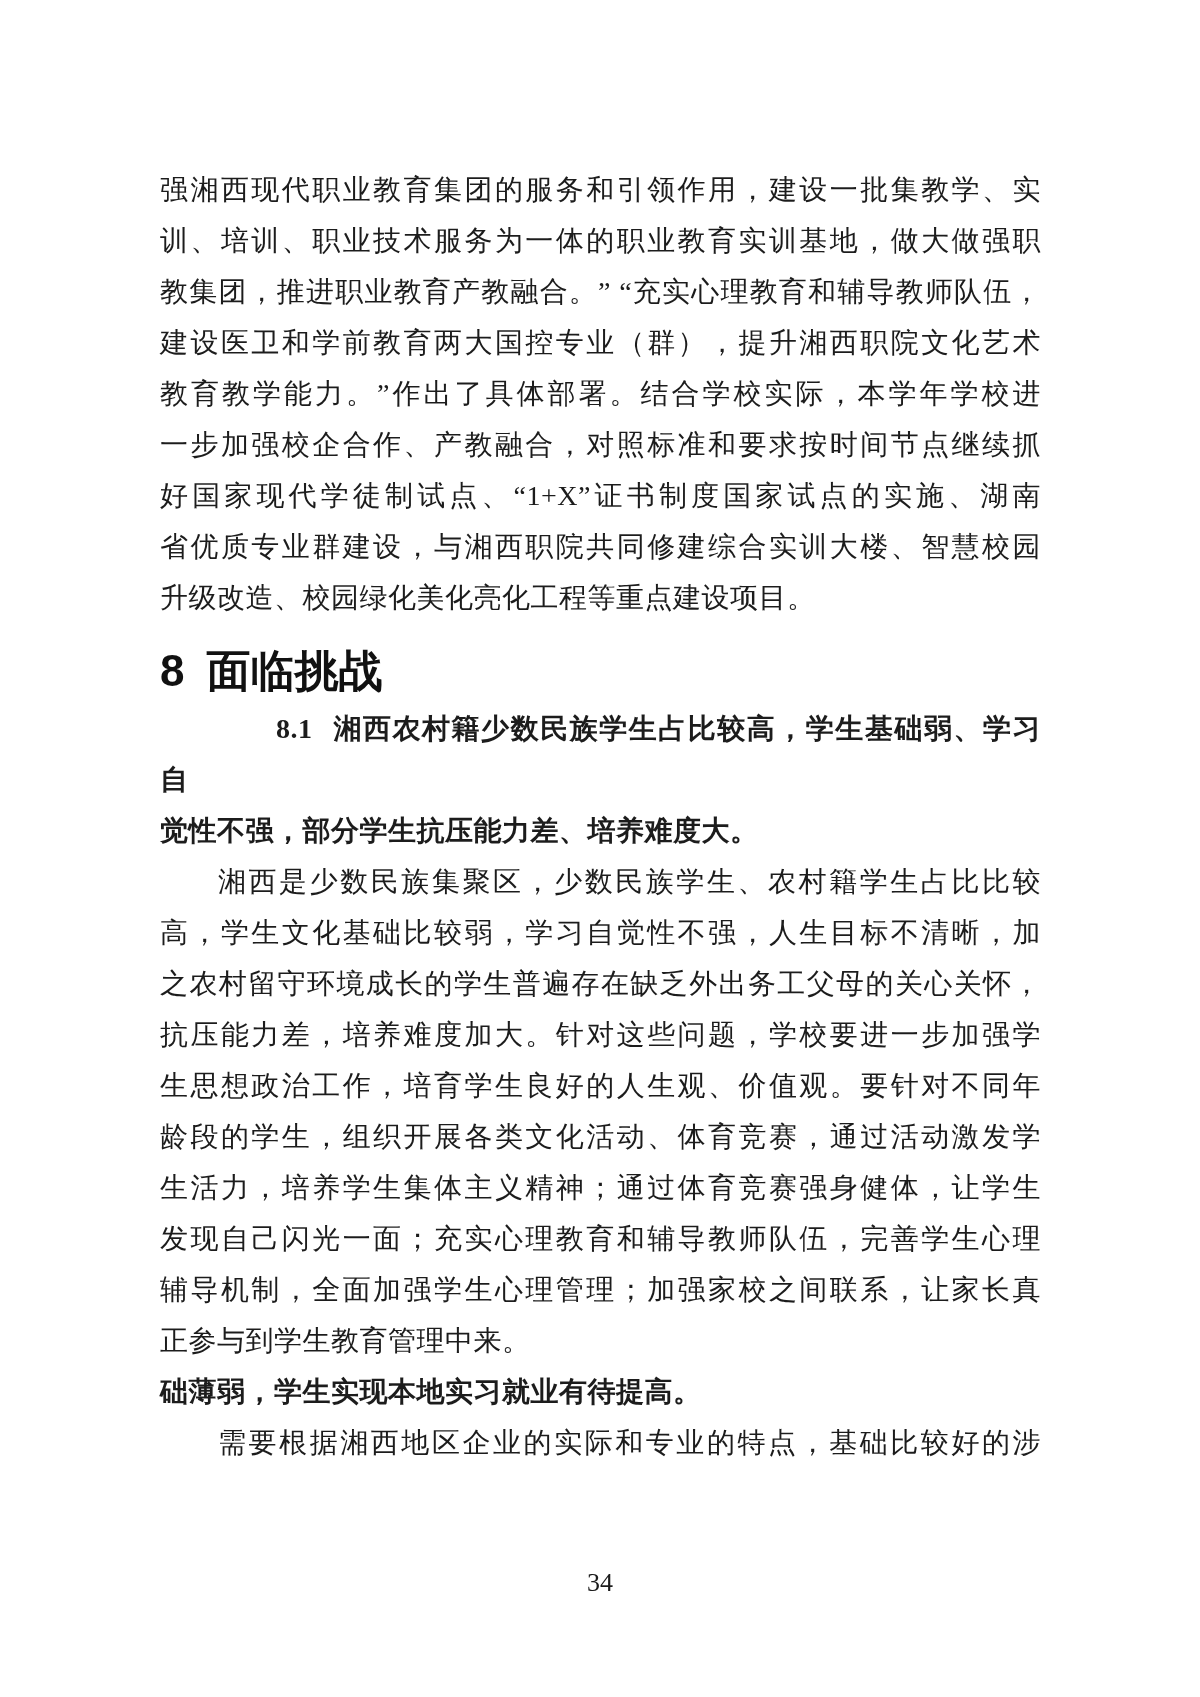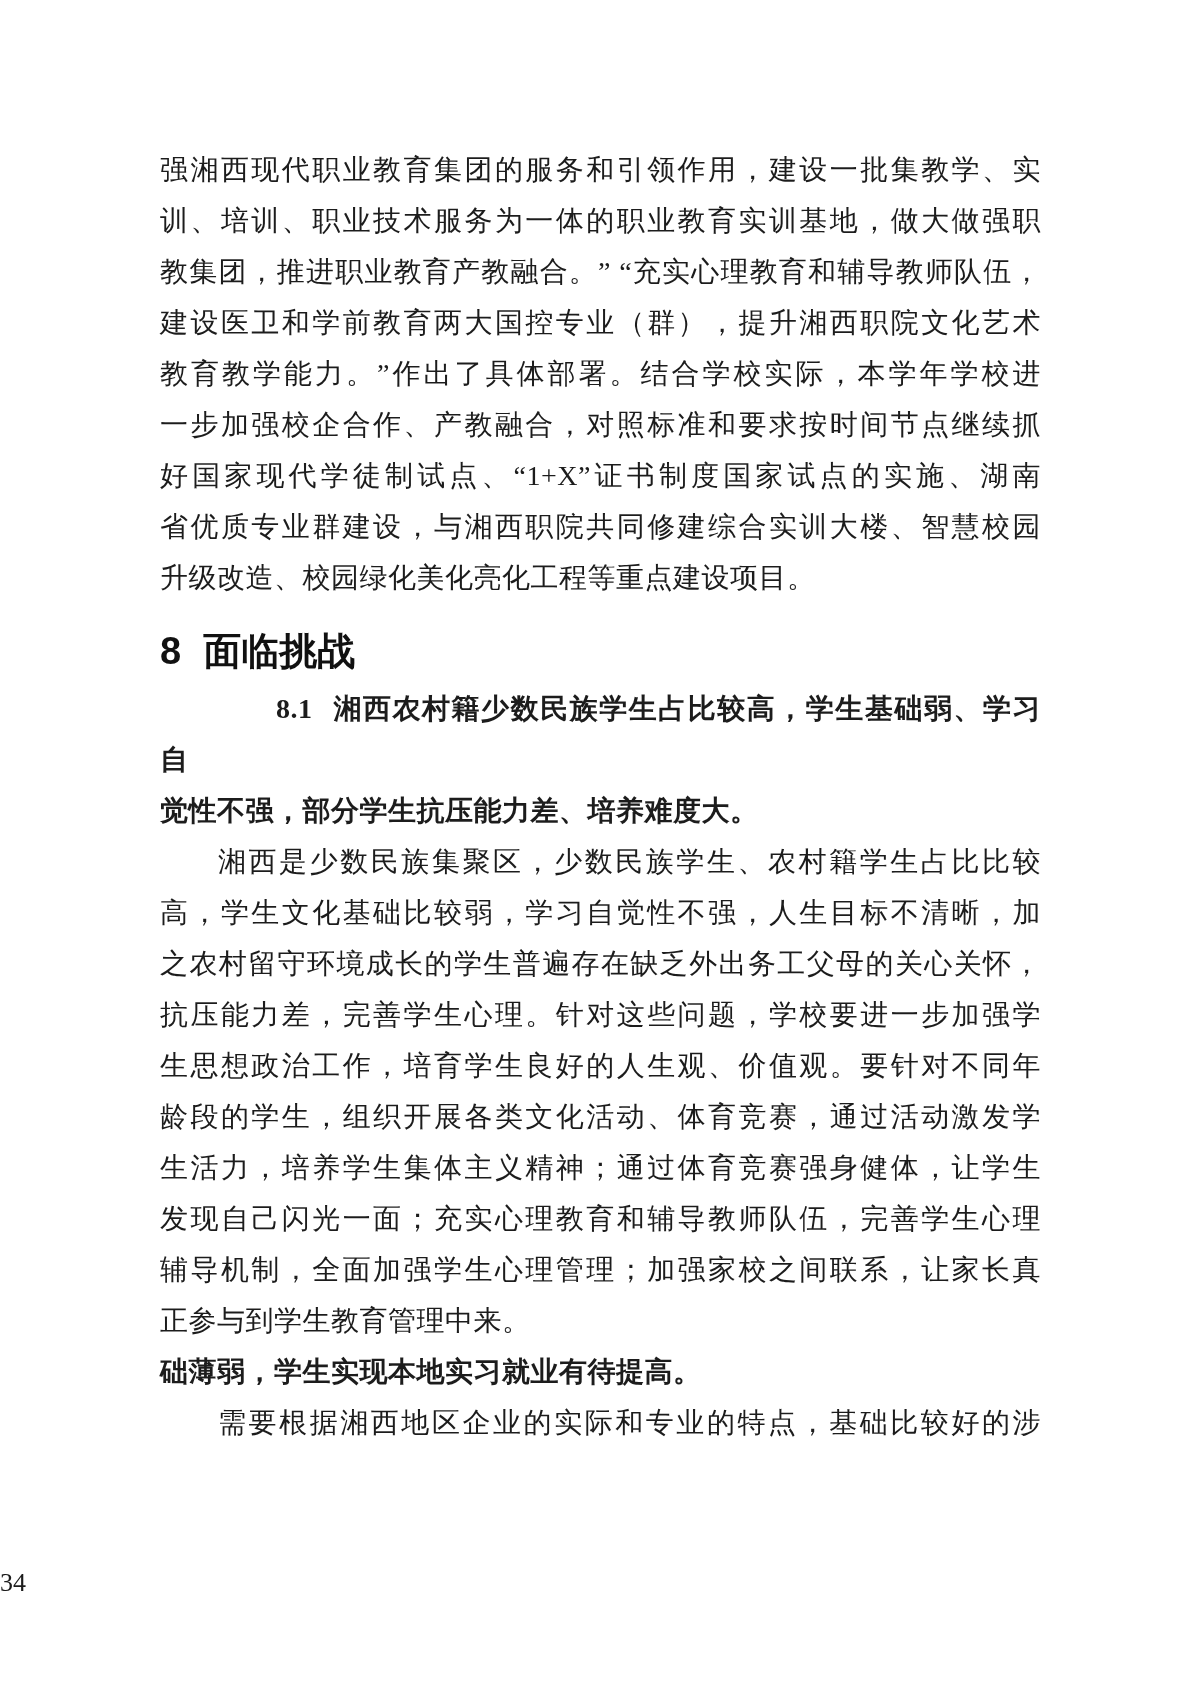--- a/index.html
+++ b/index.html
@@ -12,21 +12,21 @@
     width: 1200px;
     height: 1697px;
     background: #ffffff;
     overflow: hidden;
     font-family: "Liberation Serif", serif;
     color: #1c1c1c;
   }
   .content {
     position: absolute;
     left: 160px;
-    top: 144px;
+    top: 164px;
     width: 881px;
   }
   .line {
     font-size: 28px;
     line-height: 51px;
     text-align: justify;
     text-align-last: justify;
     white-space: normal;
     letter-spacing: 0.5px;
   }
@@ -35,40 +35,41 @@
   }
   .indent2 {
     text-indent: 58px;
   }
   .bold {
     font-weight: bold;
   }
   .sec-heading {
     font-family: "Liberation Sans", sans-serif;
     font-weight: bold;
-    font-size: 38px;
+    font-size: 44px;
     line-height: 44px;
     margin: 26px 0 10px 0;
     text-align: left;
     color: #111111;
   }
   .sec-num {
     display: inline-block;
     margin-right: 22px;
   }
   .sub-num {
     display: inline-block;
     margin-right: 20px;
     font-weight: bold;
   }
   .page-number {
     position: absolute;
     left: 0;
     top: 1568px;
     width: 1200px;
+    text-align: center;
     font-size: 26px;
     line-height: 30px;
     color: #1c1c1c;
     font-family: "Liberation Serif", serif;
   }
 </style>
 </head>
 <body>
 
 <div class="page">
@@ -94,21 +95,21 @@
       <div class="line bold indent2">
         <span class="sub-num">8.1</span><span>湘西农村籍少数民族学生占比较高，学生基础弱、学习自</span>
       </div>
       <div class="line bold endline">觉性不强，部分学生抗压能力差、培养难度大。</div>
     </div>
 
     <div class="para">
       <div class="line indent2">湘西是少数民族集聚区，少数民族学生、农村籍学生占比比较</div>
       <div class="line">高，学生文化基础比较弱，学习自觉性不强，人生目标不清晰，加</div>
       <div class="line">之农村留守环境成长的学生普遍存在缺乏外出务工父母的关心关怀，</div>
-      <div class="line">抗压能力差，完善学生心理。针对这些问题，学校要进一步加强学</div>
+      <div class="line">抗压能力差，培养难度加大。针对这些问题，学校要进一步加强学</div>
       <div class="line">生思想政治工作，培育学生良好的人生观、价值观。要针对不同年</div>
       <div class="line">龄段的学生，组织开展各类文化活动、体育竞赛，通过活动激发学</div>
       <div class="line">生活力，培养学生集体主义精神；通过体育竞赛强身健体，让学生</div>
       <div class="line">发现自己闪光一面；充实心理教育和辅导教师队伍，完善学生心理</div>
       <div class="line">辅导机制，全面加强学生心理管理；加强家校之间联系，让家长真</div>
       <div class="line endline">正参与到学生教育管理中来。</div>
     </div>
 
     <div class="subheading">
       <div class="line bold endline">础薄弱，学生实现本地实习就业有待提高。</div>

